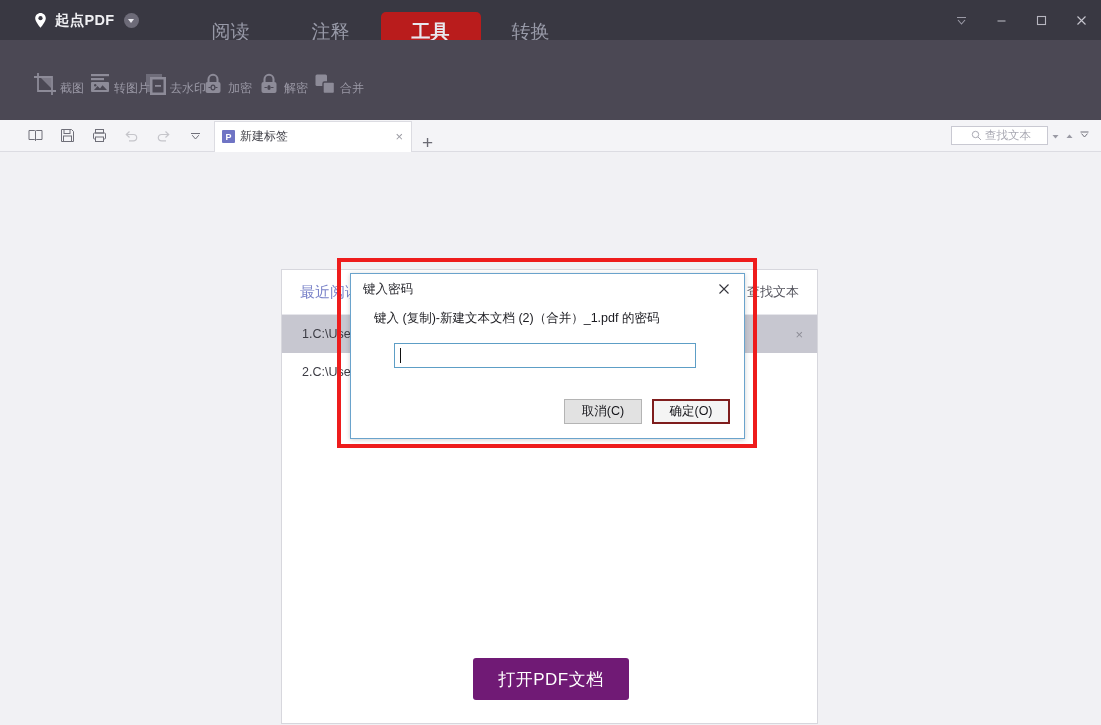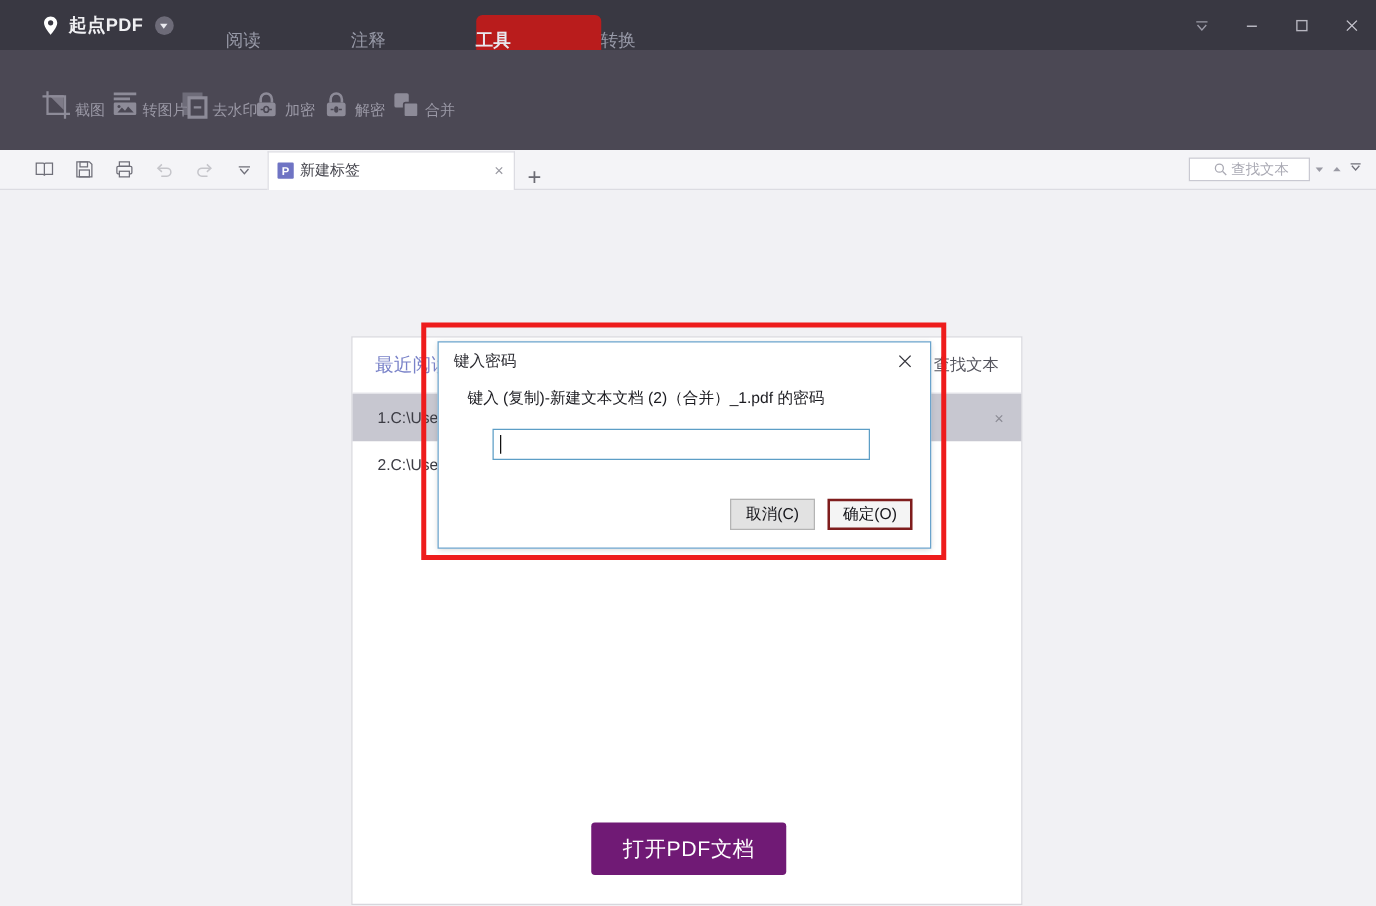--- a/index.html
+++ b/index.html
@@ -33,22 +33,22 @@
     margin-left: 3px;
   }
   .brand-caret i {
     display:block; width: 0; height: 0;
     border-left: 3.5px solid transparent; border-right: 3.5px solid transparent;
     border-top: 4px solid #e9e9ee; margin-top: 1px;
   }
 
   .navtabs { display: flex; align-items: flex-end; height: 40px; margin-left: 32px; }
   .navtab {
-    width: 100px; height: 28px; line-height: 40px; text-align: left;
-    color: #989aa8; font-size: 14px; cursor: default;
+    width: 100px; height: 28px; line-height: 40px; text-align: center;
+    color: #989aa8; font-size: 19px; cursor: default;
   }
   .navtab.active {
     background: #b91c1c; color: #e8e8ee;
     border-radius: 5px 5px 0 0;
     font-weight: bold;
   }
 
   .winctrls { margin-left: auto; display: flex; align-items: center; height: 40px; }
   .wbtn {
     width: 40px; height: 40px; display: flex; align-items: center; justify-content: center;
@@ -179,21 +179,21 @@
   }
   .caret {
     width: 1px; height: 15px; background: #111; animation: blink 1s steps(1,end) infinite;
   }
   @keyframes blink { 50% { opacity: 0; } }
 
   .dlg-buttons {
     position: absolute; right: 14px; bottom: 14px; display: flex; gap: 10px;
   }
   .dbtn {
-    width: 68px; height: 25px; font-size: 12.5px; color: #15151a;
+    width: 78px; height: 25px; font-size: 12.5px; color: #15151a;
     display: flex; align-items: center; justify-content: center; cursor: default;
   }
   .dbtn.cancel { background: #e2e2e2; border: 1px solid #b4b4b4; }
   .dbtn.ok { background: #f4f4f4; border: 2px solid #7f1d1d; }
 </style>
 </head>
 <body>
 
 <div id="app">
 

